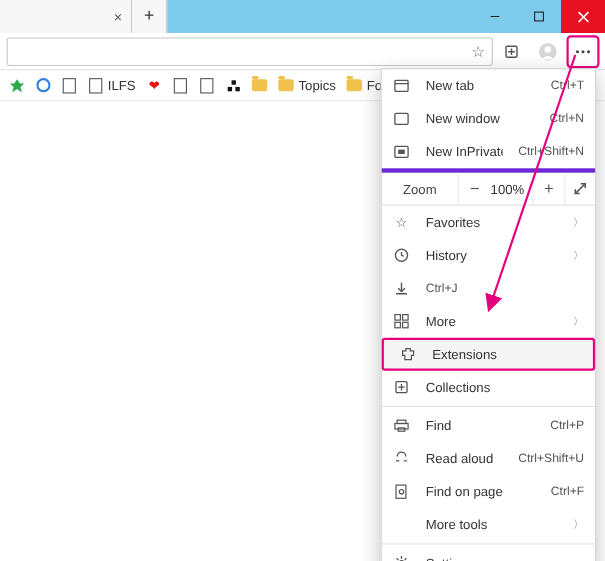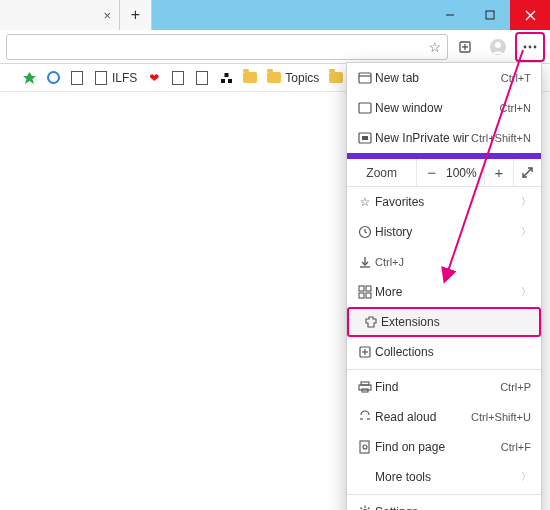--- a/index.html
+++ b/index.html
@@ -17,39 +17,39 @@
 
   
   .addrrow { height: 34px; background: #fff; border-bottom: 1px solid #d9d9d9; display: flex; align-items: center; padding: 4px 6px; gap: 4px; }
   .addrbox { flex: 1; height: 26px; border: 1px solid #c8c8c8; border-radius: 3px; display: flex; align-items: center; padding: 0 6px; }
   .addrbox .star { margin-left: auto; color: #666; font-size: 14px; }
   .tbicon { width: 28px; height: 28px; display: flex; align-items: center; justify-content: center; color: #555; border-radius:3px; }
   .tbicon.more { outline: 2px solid #e6007e; outline-offset: -1px; border-radius: 3px; }
   .tbicon svg { display:block; }
 
   
-  .bmrow { height: 28px; background: #fff; border-bottom: 1px solid #e6e6e6; display: flex; align-items: center; padding: 0 22px; gap: 10px; font-size: 12px; color: #333; }
+  .bmrow { height: 28px; background: #fff; border-bottom: 1px solid #e6e6e6; display: flex; align-items: center; padding: 0 8px; gap: 10px; font-size: 12px; color: #333; }
   .bm { display: flex; align-items: center; gap: 4px; }
   .bm .fico { width: 14px; height: 14px; display: inline-flex; align-items: center; justify-content: center; }
   .folder { width: 14px; height: 11px; background: #f0c24b; border-radius: 2px; position: relative; }
   .folder::before { content:""; position:absolute; top:-3px; left:0; width:6px; height:3px; background:#f0c24b; border-radius:1px; }
   .pageico { width:12px; height:14px; border:1px solid #555; background:#fff; }
 
   
   .content { position: absolute; top: 92px; left:0; right:0; bottom:0; background: #fff; }
 
   
   .menu { position: absolute; top: 62px; right: 8px; width: 196px; background: #fff; border: 1px solid #cfcfcf; box-shadow: 0 6px 18px rgba(0,0,0,0.25); font-size: 12px; color: #333; z-index: 10; }
-  .mrow { display: flex; align-items: center; height: 30px; padding: 0 10px; gap: 2px; }
+  .mrow { display: flex; align-items: center; height: 30px; padding: 0 10px; gap: 14px; }
   .mrow .mico { width: 16px; height: 16px; display: flex; align-items: center; justify-content: center; color: #555; flex-shrink:0; }
   .mrow .mlabel { flex: 1; white-space: nowrap; overflow:hidden; }
   .mrow .mshort { color: #555; font-size: 11px; }
   .mrow .chev { color: #777; font-size: 10px; }
   .sep { height: 1px; background: #e2e2e2; margin: 2px 0; }
-  .zoomrow { display: flex; align-items: center; height: 34px; border-top:6px solid #6d28d9; border-bottom:1px solid #e2e2e2; }
+  .zoomrow { display: flex; align-items: center; height: 34px; border-top:4px solid #6d28d9; border-bottom:1px solid #e2e2e2; }
   .zoomrow .zlabel { width: 70px; text-align: center; font-size: 12px; color:#444; }
   .zoomrow .zbtn { width: 30px; text-align: center; font-size: 15px; color: #555; border-left:1px solid #e8e8e8; height:100%; display:flex; align-items:center; justify-content:center; }
   .zoomrow .zval { width: 38px; text-align: left; font-size: 12px; }
   .zoomrow .zfull { width: 28px; border-left:1px solid #e8e8e8; height:100%; display:flex; align-items:center; justify-content:center; }
   .mrow.highlight { outline: 2px solid #e6007e; outline-offset: -2px; border-radius: 3px; background:#f4f4f4;padding-left:16px; }
   .mrow.indent .mico { visibility:hidden; }
 
   
   .arrow-svg { position:absolute; top:40px; right:10px; width:200px; height:260px; z-index:20; pointer-events:none; }
 </style>

